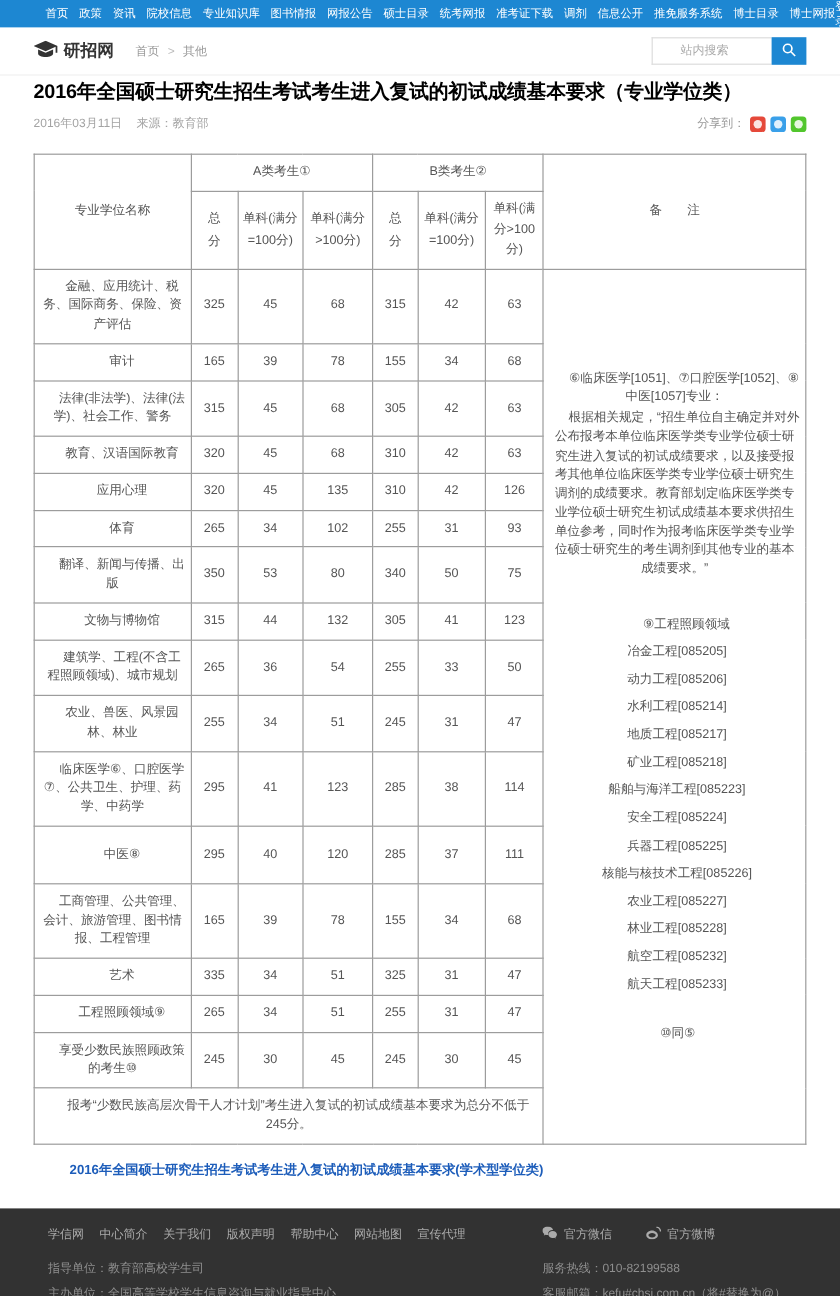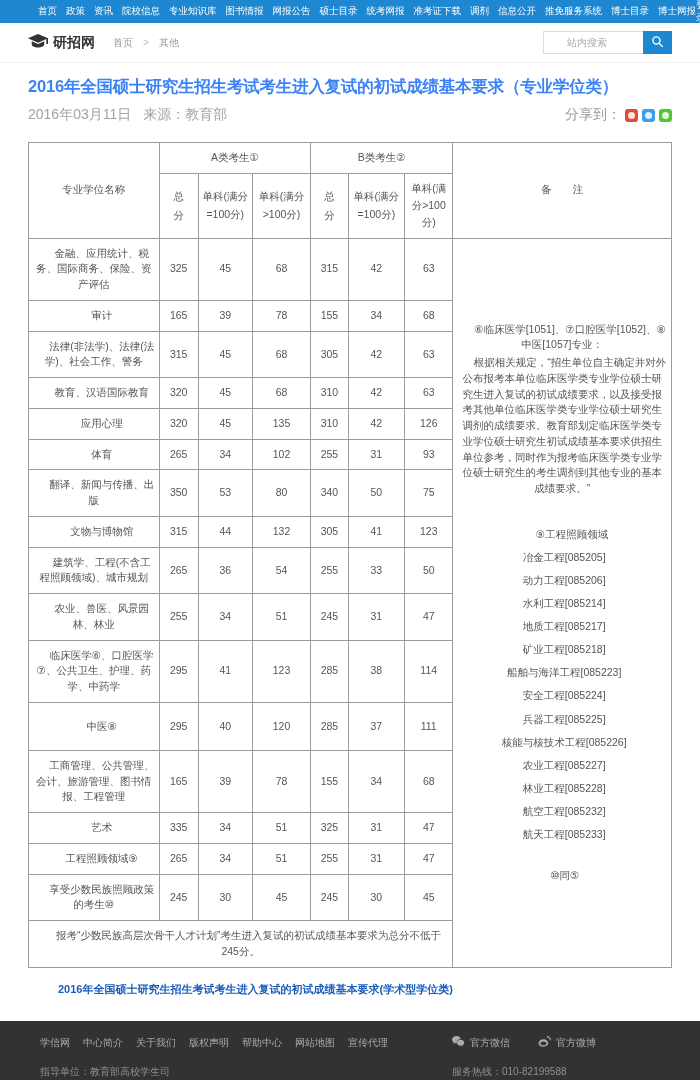--- a/index.html
+++ b/index.html
@@ -25,39 +25,39 @@
   
   .site-header {
     height: 40px;
     display: flex;
     align-items: center;
     padding: 0 28px;
     border-bottom: 1px solid #f0f0f0;
     background: #fff;
   }
   .brand { display: flex; align-items: center; gap: 5px; font-size: 14px; font-weight: bold; color: #333; cursor: pointer; }
-  .breadcrumb { margin-left: 18px; font-size: 10px; color: #999; font-family: Liberation Mono, monospace; }
+  .breadcrumb { margin-left: 18px; font-size: 10px; color: #999; }
   .breadcrumb a { color: #999; text-decoration: none; cursor: pointer; }
   .breadcrumb .sep { margin: 0 4px; color: #bbb; }
   .search { margin-left: auto; display: flex; align-items: center; }
   .search input {
     width: 100px; height: 23px;
     border: 1px solid #ddd; border-right: none;
     font-size: 10px; padding: 0 23px; color: #666; outline: none;
     font-family: inherit;
   }
   .search input::placeholder { color: #aaa; }
   .search button {
     width: 29px; height: 23px; border: none; background: #1d87d2;
     display: flex; align-items: center; justify-content: center; cursor: pointer;
   }
   
   .main { padding: 0 28px; }
-  .page-title { font-size: 16.5px; font-weight: 600; color: #3b82f6; margin: 13px 0 8px; letter-spacing: -0.2px; }
-  .meta { display: flex; align-items: center; font-size: 14px; color: #a3a3a3; }
+  .page-title { font-size: 16.5px; font-weight: 600; color: #000000; margin: 3px 0 8px; letter-spacing: -0.2px; }
+  .meta { display: flex; align-items: center; font-size: 10px; color: #a3a3a3; }
   .meta .src { margin-left: 12px; }
   .share { margin-left: auto; display: flex; align-items: center; gap: 4px; color: #999; }
   .share-icon { width: 13px; height: 13px; border-radius: 3px; display: inline-block; position: relative; cursor: pointer; }
   .share-icon::after {
     content: ""; position: absolute; left: 3px; top: 3px; width: 7px; height: 7px;
     border-radius: 50%; background: rgba(255,255,255,.85);
   }
   
   table.score-table {
     width: 100%;

